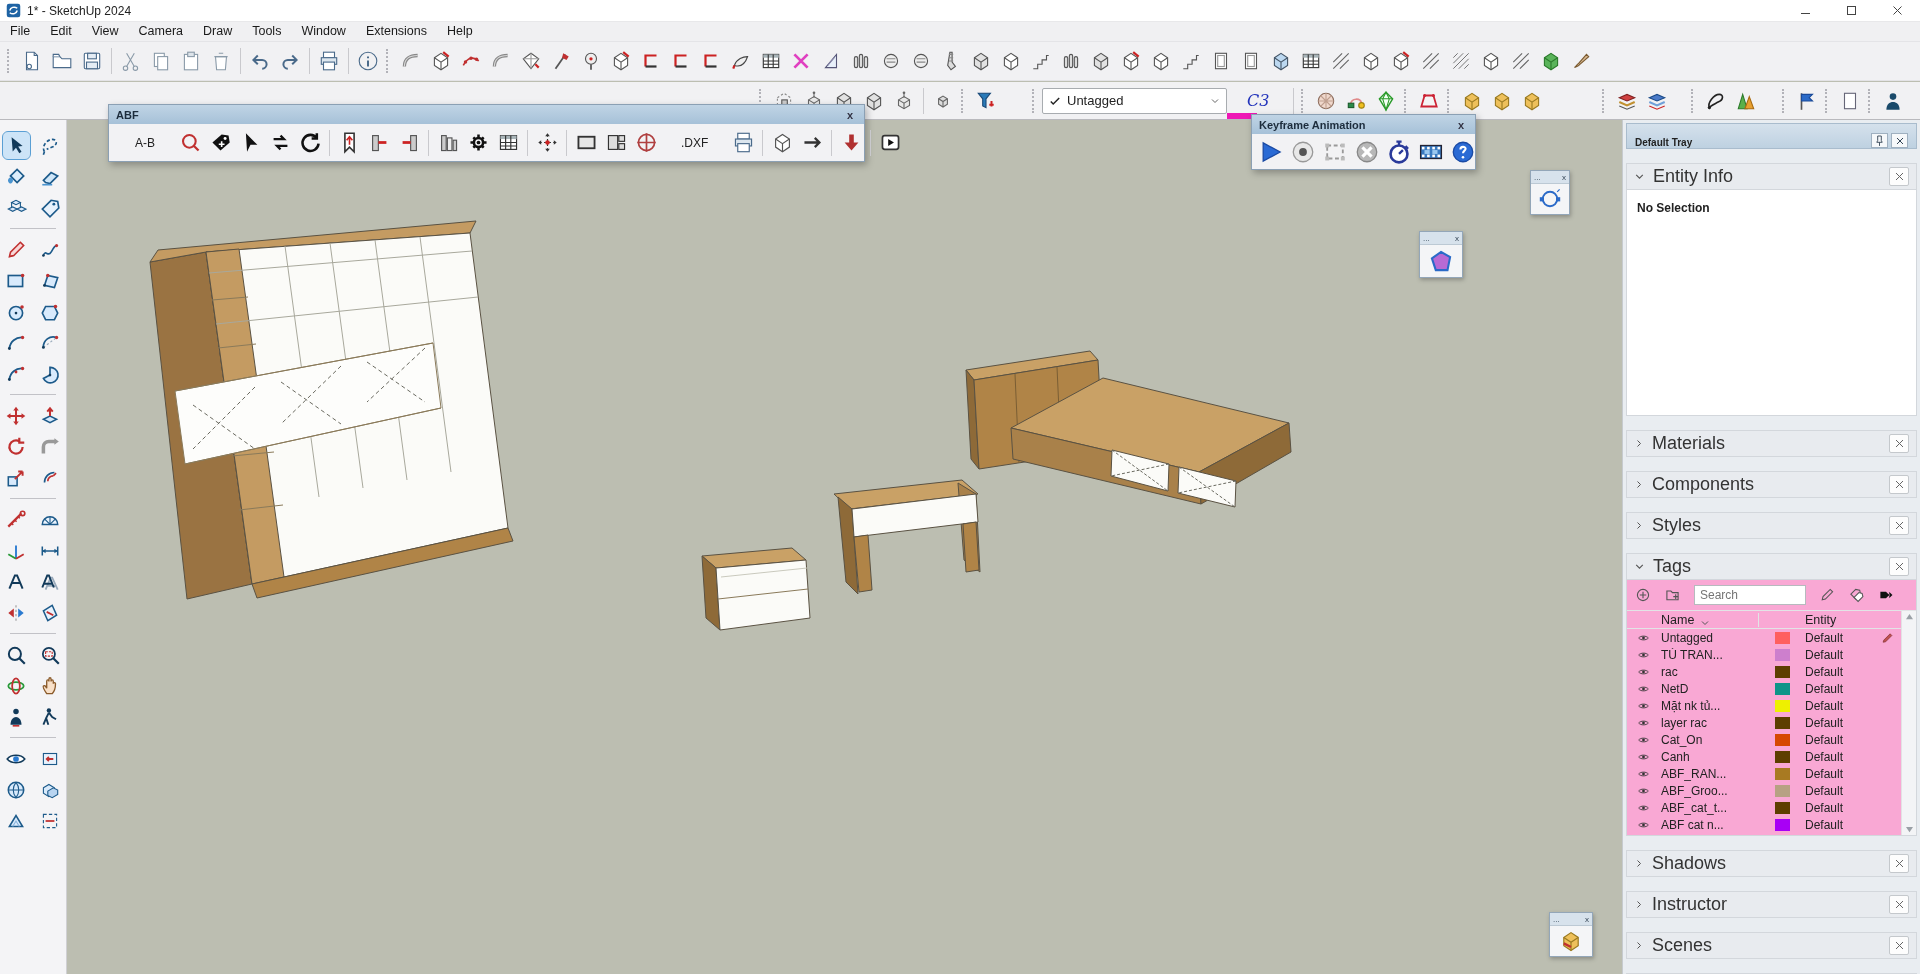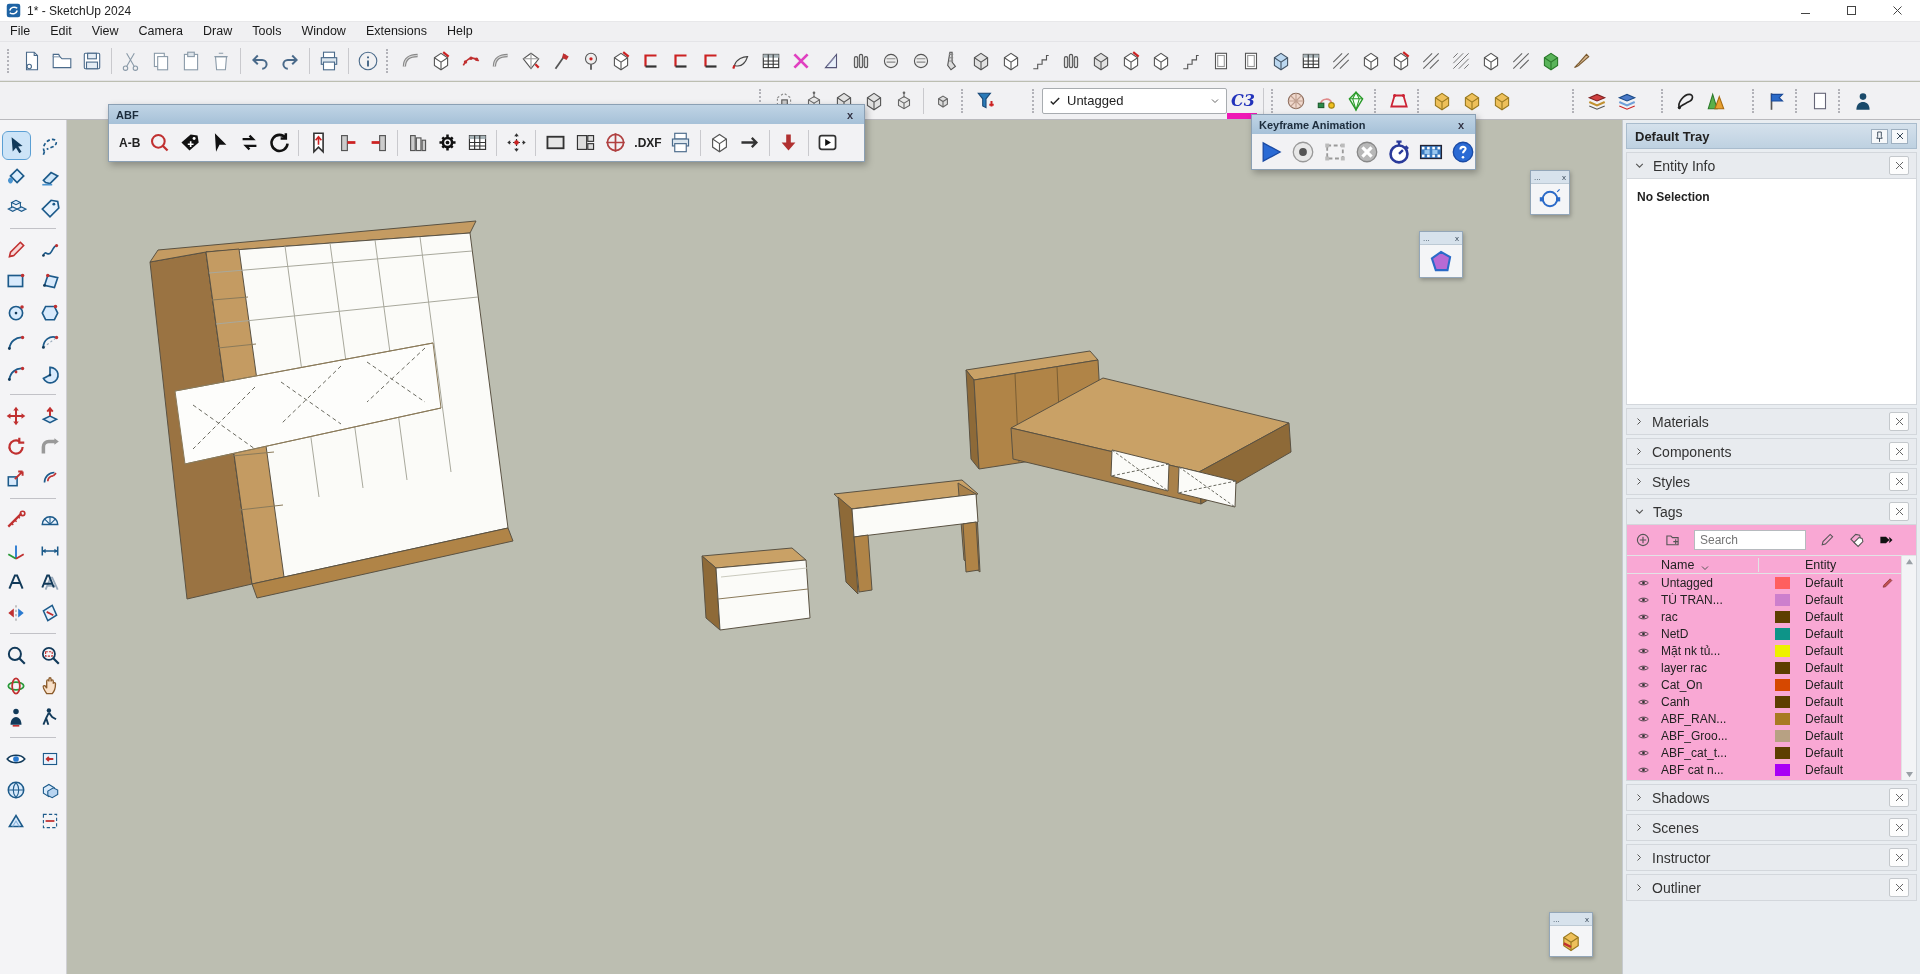--- a/index.html
+++ b/index.html
@@ -7,21 +7,21 @@
 svg{display:block}
 .titlebar{position:absolute;left:0;top:0;width:1920px;height:22px;background:#fff;display:flex;align-items:center;padding-left:6px;font-size:12px;color:#222;gap:6px;border-bottom:1px solid #e8e8ea}
 .wbtns{margin-left:auto;display:flex;height:22px}
 .wbtn{width:46px;height:22px;display:flex;align-items:center;justify-content:center}
 .menubar{position:absolute;left:0;top:22px;width:1920px;height:20px;background:#f0f0f2;display:flex;align-items:flex-start;font-size:12.5px;color:#1a1a1a;border-bottom:1px solid #e4e4e7}
 .menubar span{padding:2px 10px;cursor:default}
 .tb{position:absolute;left:0;width:1920px;background:#f1f1f3;display:flex;align-items:center}
 .tb1{top:42px;height:39px;border-bottom:1px solid #e3e3e6;padding-left:4px}
 .tb2{top:82px;height:38px;border-bottom:1px solid #b9b9bd}
 .tbtn{width:30px;height:30px;flex:none;display:flex;align-items:center;justify-content:center;border-radius:3px}
-.txticon{font-size:12px;font-weight:bold;color:#222;width:auto;padding:0 4px}
+.txticon{font-size:12px;font-weight:normal;color:#222;width:auto;padding:0 20px}
 .c3{font-family:"DejaVu Serif",serif;font-style:italic;font-size:16px;color:#2233bb;position:relative}
 .c3:after{content:"";position:absolute;left:0;bottom:-3px;width:30px;height:6px;background:#ee18b5}
 .sep{width:1px;height:26px;background:#c9c9cd;margin:0 4px;flex:none}
 .grip{width:7px;height:24px;border-left:2px dotted #b2b2b8;margin:0 3px;flex:none}
 .gap{flex:none;height:1px}
 .leftrail{position:absolute;left:0;top:120px;width:67px;height:854px;background:#f4f4f6;border-right:1px solid #d0d0d4;display:flex;flex-direction:column;align-items:center;padding-top:10px}
 .lrow{display:flex;gap:7px;margin:2px 0}
 .ltool{width:27px;height:27px;border-radius:5px;display:flex;align-items:center;justify-content:center}
 .ltool.active{background:#cde4f7;outline:1.5px solid #5a9fd4}
 .lsep{width:46px;height:1px;background:#c2c2c7;margin:5px 0}
@@ -34,24 +34,24 @@
 .abfrow{display:flex;align-items:center;height:37px;padding:0 6px}
 .kf{left:1251px;top:114px;width:225px}
 .kfrow{display:flex;align-items:center;height:35px;padding:0 4px;gap:2px}
 .mini{position:absolute;background:#f4f5f7;border:1px solid #93a6b8;box-shadow:1px 2px 4px rgba(0,0,0,.25)}
 .minihdr{height:13px;background:#d7e2ec;display:flex;align-items:center;font-size:8px;color:#345;padding:0 3px;border-bottom:1px solid #bcc9d4}
 .minihdr b{margin-left:auto;font-weight:normal}
 .minibody{display:flex;align-items:center;justify-content:center;padding:3px}
 .dd{height:26px;width:185px;background:#fff;border:1px solid #a8acb0;border-radius:2px;display:flex;align-items:center;padding:0 6px;gap:6px;font-size:13px;color:#222;flex:none}
 .ddcaret{margin-left:auto}
 .tray{position:absolute;left:1622px;top:120px;width:298px;height:854px;background:#e9edf1;border-left:1px solid #c6cace;padding:3px 3px}
-.traytitle{height:26px;background:linear-gradient(#d5e1ec,#bed1e1);border:1px solid #a9bccd;display:flex;align-items:center;font-size:13px;font-weight:bold;color:#222;padding:0 8px;gap:6px}
+.traytitle{height:26px;background:linear-gradient(#d5e1ec,#bed1e1);border:1px solid #a9bccd;display:flex;align-items:flex-end;font-size:10px;font-weight:bold;color:#222;padding:0 8px;gap:6px}
 .trayic{margin-left:auto;display:flex;gap:3px}
 .tic{width:17px;height:15px;background:#f6f8fa;border:1px solid #9fb0c0;display:flex;align-items:center;justify-content:center;font-size:10px;color:#345}
-.secbar{height:27px;background:#e8ebef;border:1px solid #d3d7dc;display:flex;align-items:center;padding:0 7px;margin-top:3px;font-size:14px;color:#333;gap:8px}
+.secbar{height:27px;background:#e8ebef;border:1px solid #d3d7dc;display:flex;align-items:center;padding:0 7px;margin-top:14px;font-size:18px;color:#333;gap:8px}
 .xbtn{margin-left:auto;width:20px;height:19px;background:#fdfdfd;border:1px solid #c4c8cc;border-radius:2px;display:flex;align-items:center;justify-content:center}
 .entcontent{background:#fff;border:1px solid #d3d7dc;border-top:none;height:226px;font-size:12px;font-weight:bold;color:#222;padding:11px 10px}
 .tagscontent{background:#f9a8d4;border:1px solid #d3d7dc;border-top:none;height:256px;position:relative;overflow:hidden}
 .tagbar{display:flex;align-items:center;height:30px;padding:0 8px;gap:13px}
 .tagsearch{width:112px;height:20px;font-size:12px;border:1px solid #b6babe;padding:0 5px;color:#333;font-family:"Liberation Sans",sans-serif}
 .thead{display:flex;height:19px;border-top:1px solid #e2e4e6;border-bottom:1px solid #e2e4e6;font-size:12.5px;color:#222;align-items:center}
 .thead .cname{border-right:1px solid #e2e4e6;display:flex;align-items:flex-end;gap:6px}
 .thead .csw{border-right:1px solid #e2e4e6}
 .trow{display:flex;height:17px;align-items:center;font-size:12px;color:#222}
 .ceye{width:32px;display:flex;justify-content:center;flex:none}
@@ -1538,34 +1538,34 @@
             <path d="M1 1l7 7M8 1L1 8" stroke="#666"></path>
           </svg>
         </span>
       </div>
       <div class="secbar">
         <span>
           <svg width="10" height="11" viewBox="0 0 20 20">
             <path d="M7 4l6 6-6 6" fill="none" stroke="#555" stroke-width="2"></path>
           </svg>
         </span>
-        <span>Scenes</span>
+        <span>Instructor</span>
         <span class="xbtn">
           <svg width="9" height="9" viewBox="0 0 9 9">
             <path d="M1 1l7 7M8 1L1 8" stroke="#666"></path>
           </svg>
         </span>
       </div>
       <div class="secbar">
         <span>
           <svg width="10" height="11" viewBox="0 0 20 20">
             <path d="M7 4l6 6-6 6" fill="none" stroke="#555" stroke-width="2"></path>
           </svg>
         </span>
-        <span>Instructor</span>
+        <span>Scenes</span>
         <span class="xbtn">
           <svg width="9" height="9" viewBox="0 0 9 9">
             <path d="M1 1l7 7M8 1L1 8" stroke="#666"></path>
           </svg>
         </span>
       </div>
       <div class="secbar">
         <span>
           <svg width="10" height="11" viewBox="0 0 20 20">
             <path d="M7 4l6 6-6 6" fill="none" stroke="#555" stroke-width="2"></path>

